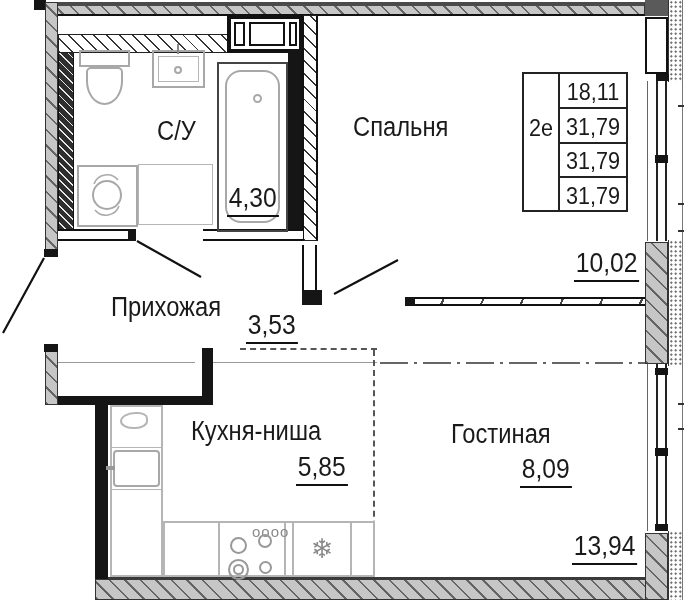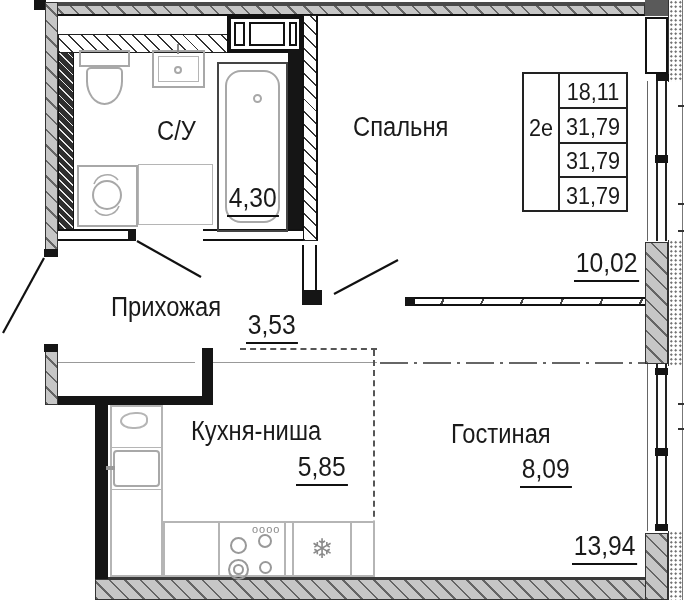--- a/index.html
+++ b/index.html
@@ -25,21 +25,21 @@
   .tickwall{background-image:repeating-linear-gradient(115deg,transparent 0 34px,#444 34px 36px);}
   .glaz{background:transparent;border-left:2px solid #222;border-right:2px solid #222;}
   .fix{border:2px solid #a8a8a8;background:transparent;}
   .fix-thin{border:1px solid #b5b5b5;}
   .circle{border-radius:50%;}
   
   .lbl{font-size:27px;white-space:nowrap;transform:scaleX(.88);transform-origin:left top;line-height:1.1;}
   .num{font-size:28px;white-space:nowrap;transform:scaleX(.88);transform-origin:left top;
        border-bottom:2px solid #111;padding:0 2px 3px 2px;line-height:1.05;}
   .tbl-txt{font-size:24px;text-align:center;transform:scaleX(.9);transform-origin:center;white-space:nowrap;}
-  .knobs{font-size:11px;letter-spacing:1px;color:#8a8a8a;line-height:1;}
+  .knobs{font-size:15px;letter-spacing:1px;color:#8a8a8a;line-height:1;}
   .snow{font-size:27px;color:#8a8a8a;line-height:1;}
 </style>
 </head>
 <body>
 
 <div class="plan">
 
   <div class="abs hatch-gray" style="left:45px;top:2px;width:600px;height:14px;border-top:4px solid #4a4a4a;border-bottom:2px solid #111;"></div>
   <div class="abs black" style="left:34px;top:0;width:12px;height:10px;"></div>
   <div class="abs dkgray" style="left:645px;top:0;width:24px;height:16px;"></div>

